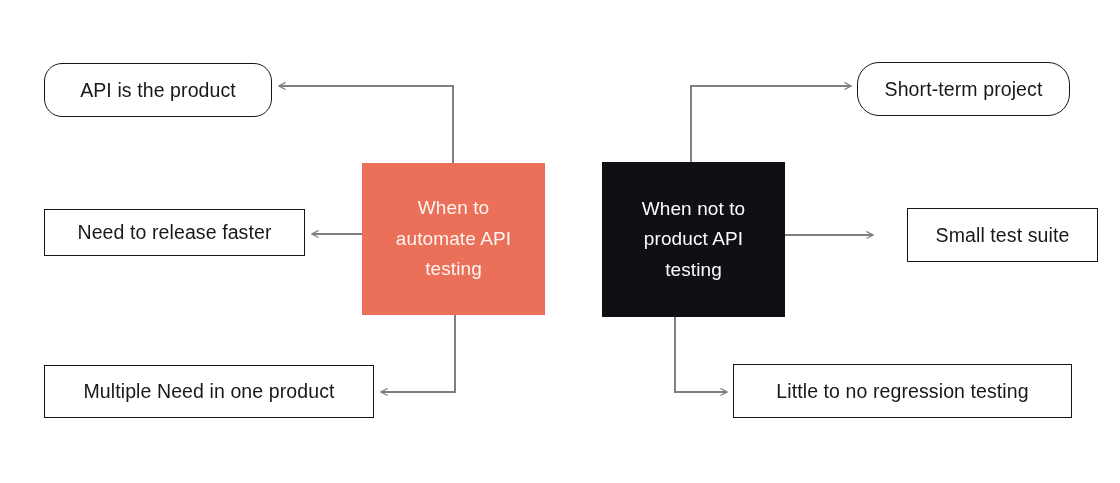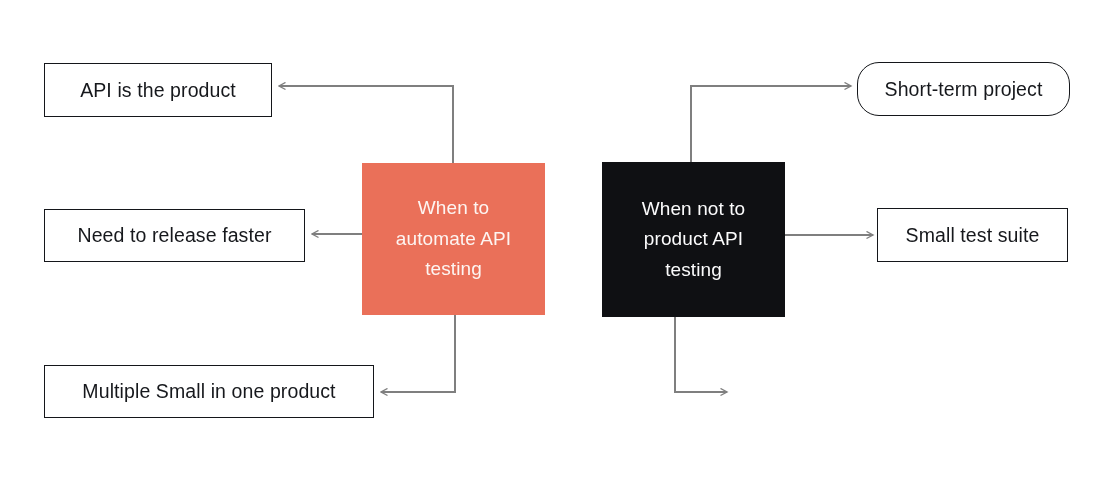--- a/index.html
+++ b/index.html
@@ -59,25 +59,25 @@
     display:flex;
     align-items:center;
     justify-content:center;
     background:#ffffff;
     border:1.5px solid var(--box-border);
     color:var(--box-text);
     font-size:19.5px;
     letter-spacing:0.1px;
     white-space:nowrap;
   }
-  .r1{left:44px;  top:63px;  width:228px; height:54px;}
-  .r2{left:44px;  top:209px; width:261px; height:53px;}
+  .r1{left:44px;  top:63px;  width:228px; height:54px;border-radius:18px;}
+  .r2{left:44px;  top:209px; width:261px; height:47px;}
   .r3{left:44px;  top:365px; width:330px; height:53px;}
   .r4{left:857px; top:62px;  width:213px; height:54px;border-radius:22px;}
-  .r5{left:877px; top:208px; width:191px; height:54px;}
+  .r5{left:907px; top:208px; width:191px; height:54px;}
   .r6{left:733px; top:364px; width:339px; height:54px;}
 </style>
 </head>
 <body>
 
 <div class="canvas">
 
   <svg class="connectors" viewBox="0 0 1120 483" xmlns="http://www.w3.org/2000/svg" aria-hidden="true">
     <defs>
       <marker id="arrow" markerWidth="9" markerHeight="9" refX="7.5" refY="4.5" orient="auto" markerUnits="userSpaceOnUse">
@@ -104,25 +104,28 @@
 
   <div class="reason r1">
     <span>API is the product</span>
   </div>
 
   <div class="reason r2">
     <span>Need to release faster</span>
   </div>
 
   <div class="reason r3">
-    <span>Multiple Small in one product</span>
+    <span>Multiple Need in one product</span>
   </div>
 
   <div class="reason r4">
     <span>Short-term project</span>
   </div>
 
   <div class="reason r5">
     <span>Small test suite</span>
   </div>
 
+  <div class="reason r6">
+    <span>Little to no regression testing</span>
+  </div>
 
 </div>
 
 </body></html>

